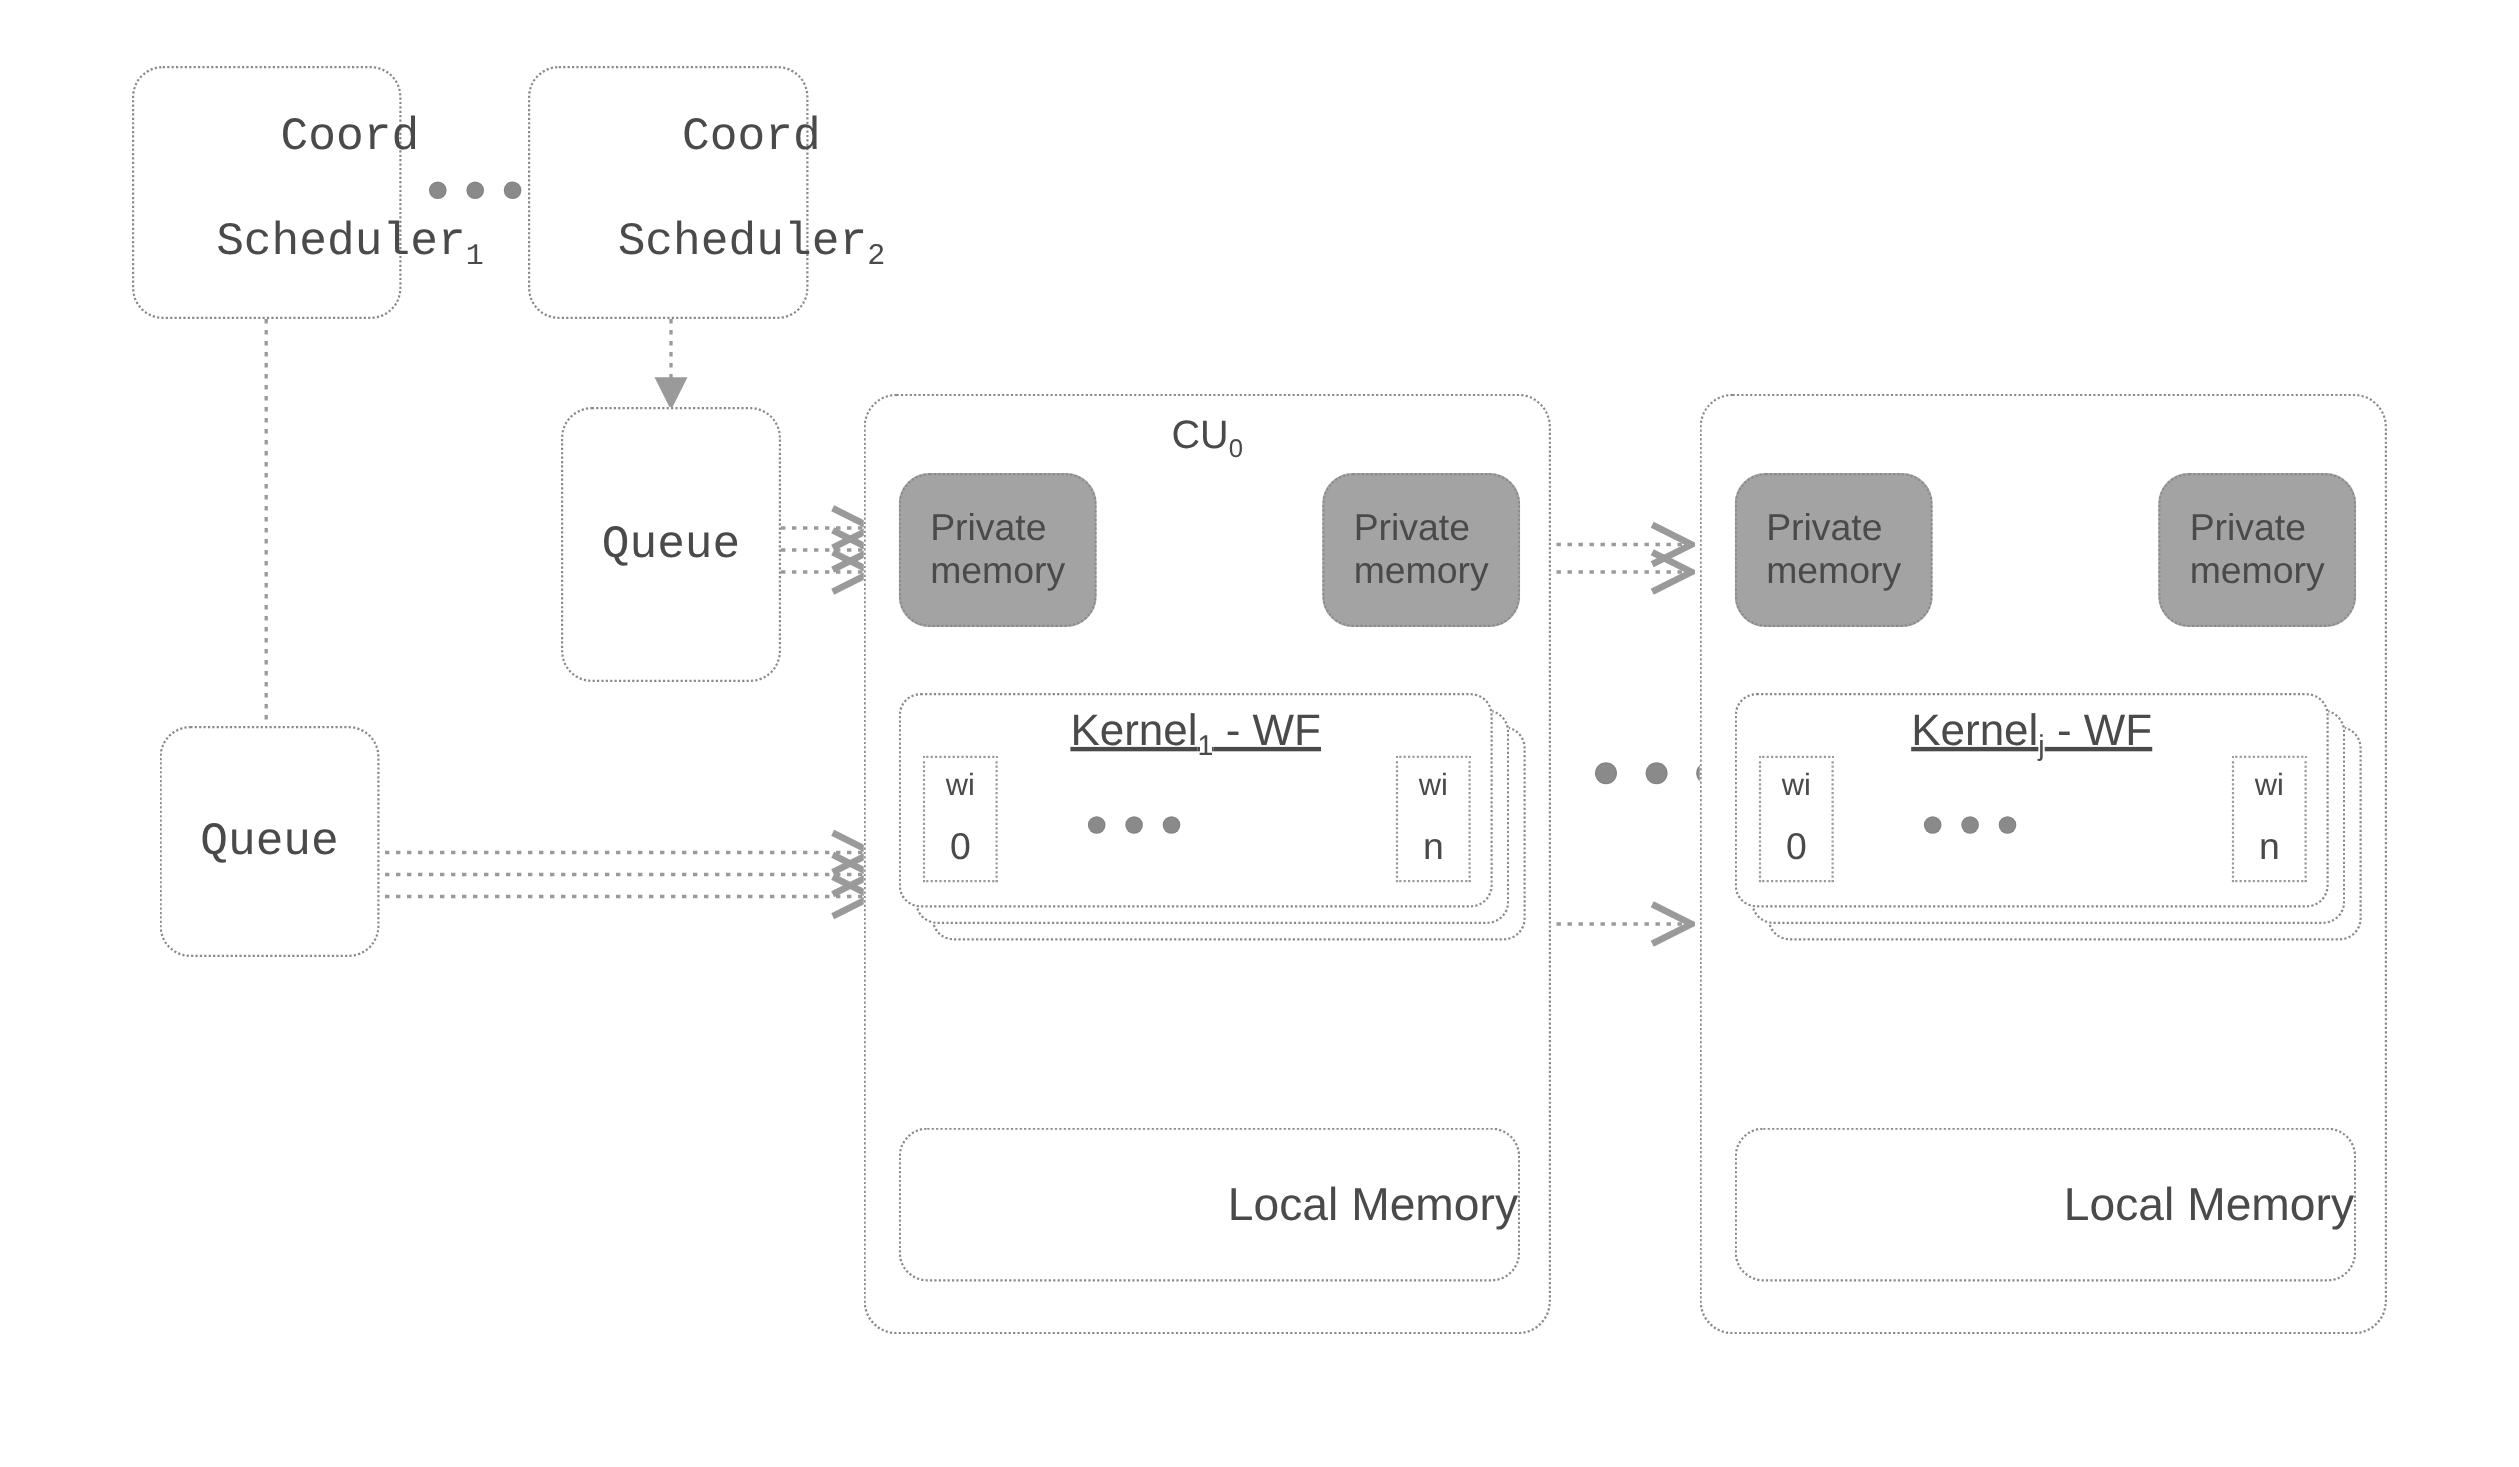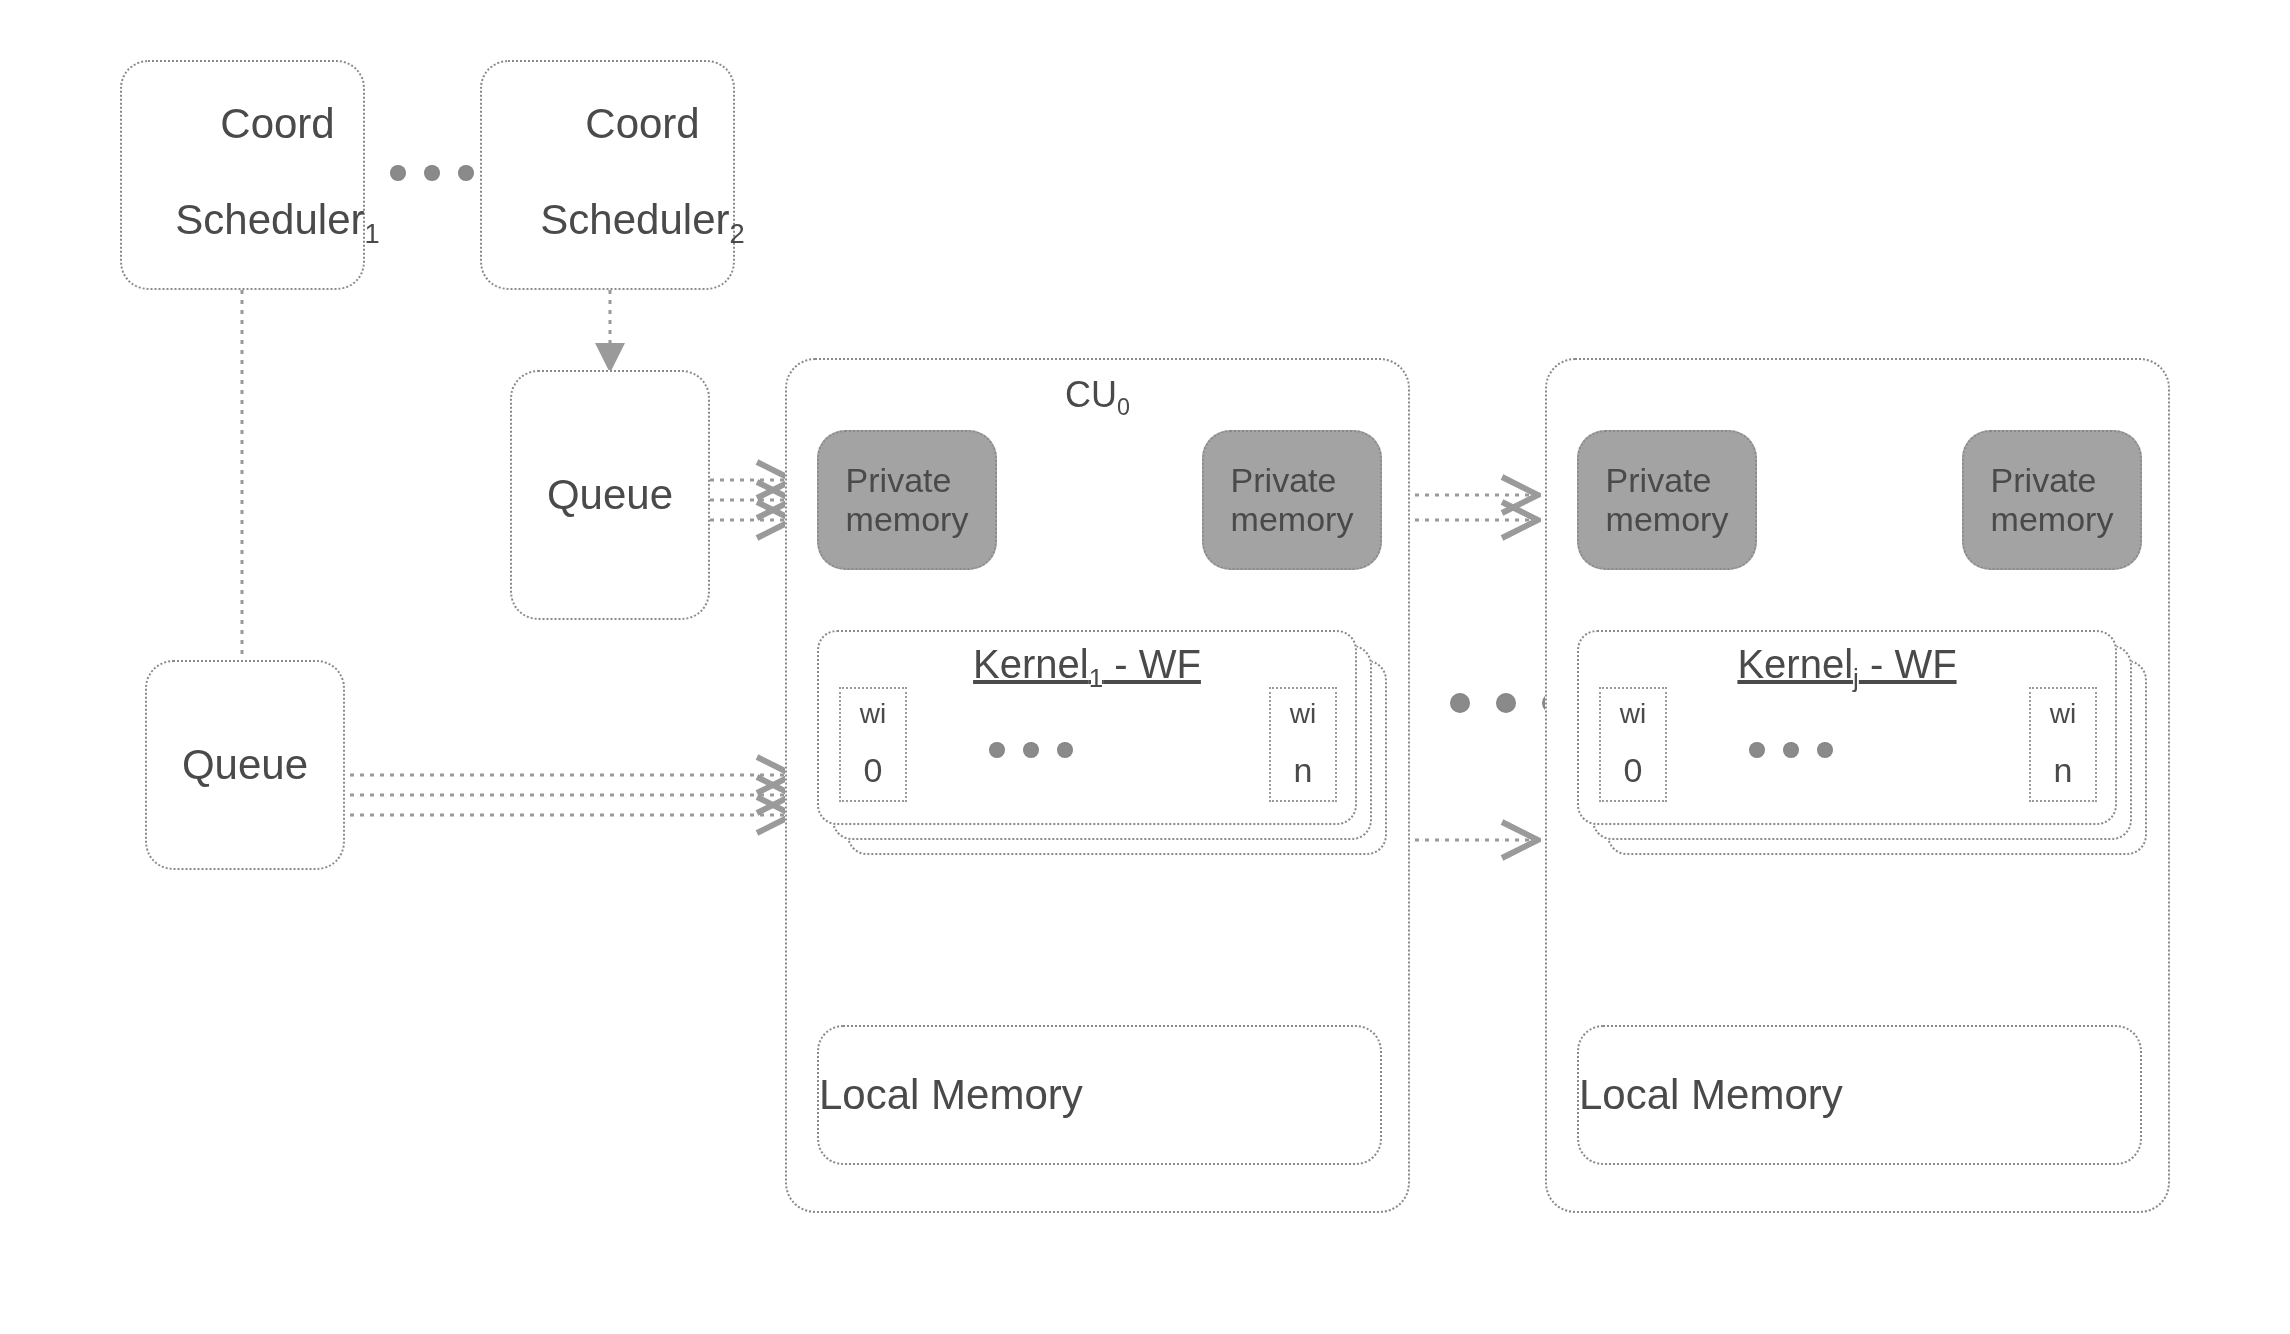--- a/index.html
+++ b/index.html
@@ -24,20 +24,21 @@
     align-items: center;
     justify-content: center;
     text-align: center;
     background: #ffffff;
     box-sizing: border-box;
   }
   .label {
     font-size: 42px;
     line-height: 1.15;
     white-space: pre;
+    font-family: Liberation Mono, monospace;
   }
   .label-sm {
     font-size: 34px;
     line-height: 1.15;
     white-space: pre;
   }
   .label-xs {
     font-size: 28px;
     line-height: 1.1;
     white-space: pre;
@@ -97,21 +98,21 @@
     box-sizing: border-box;
     gap: 21px;
   }
   .localmem {
     position: absolute;
     border: 2px dotted #8a8a8a;
     border-radius: 26px;
     background: #ffffff;
     display: flex;
     align-items: center;
-    justify-content: flex-start;
+    justify-content: flex-end;
     font-size: 42px;
     box-sizing: border-box;
   }
   .dots {
     position: absolute;
     display: flex;
     gap: 18px;
     align-items: center;
   }
   .dot {

